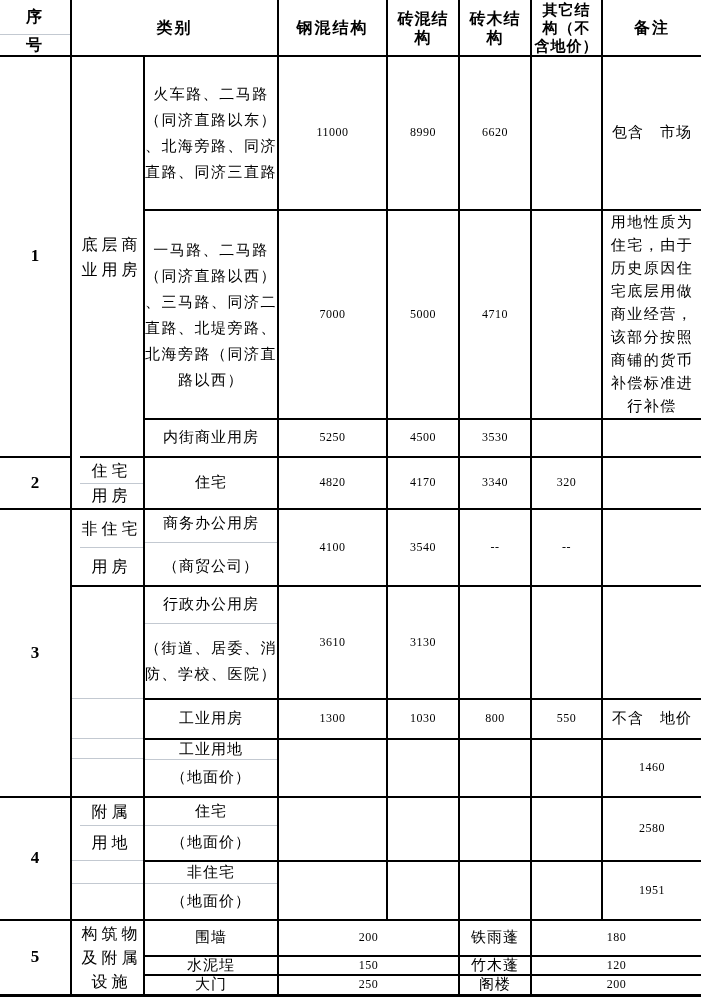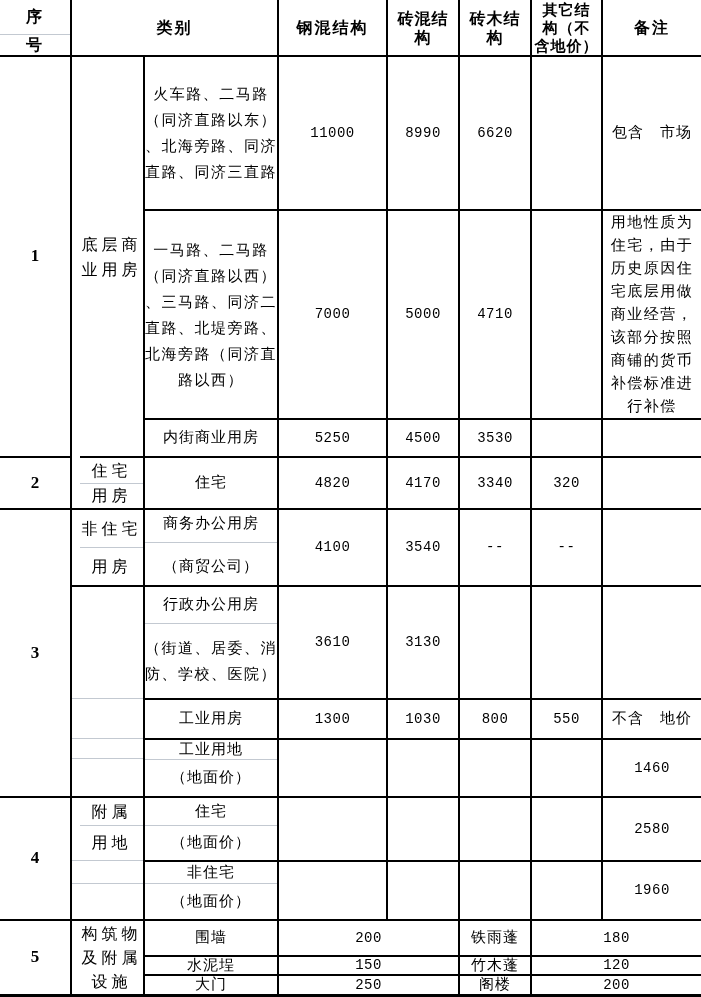--- a/index.html
+++ b/index.html
@@ -24,21 +24,21 @@
   .nr{border-right:0;}
   .nb{border-bottom:0;}
   .stack{flex-direction:column;align-items:stretch;padding:0;}
   .strip{display:flex;align-items:center;justify-content:center;box-sizing:border-box;flex:0 0 auto;}
   .lt{border-top:1px solid #c3c9d1;}
   .hd{font-weight:bold;font-size:16px;letter-spacing:2px;}
   .bh2{line-height:19px;letter-spacing:1px;}
   .oth{line-height:18px;font-size:15px;font-weight:bold;letter-spacing:1px;}
   .ser{font-weight:bold;font-size:17px;letter-spacing:0;}
   .grp{font-size:16px;letter-spacing:4px;margin-left:8px;}
-  .num{font-size:14px;letter-spacing:0.5px;font-family:Liberation Mono, monospace;}
+  .num{font-size:12px;letter-spacing:0.5px;}
   .pre{white-space:pre-line;}
   .route{line-height:26px;letter-spacing:1.5px;}
   .rlong{line-height:23px;letter-spacing:1.5px;}
   .lh25{line-height:25px;}
   .lh24{line-height:24px;}
 </style>
 </head>
 <body>
 
 <div class="tbl">
@@ -178,21 +178,21 @@
   <div class="c nr num" style="grid-area:10/8/11/9">2580</div>
 
   <div class="c stack" style="grid-area:11/3/12/4">
     <div class="strip" style="height:21px">非住宅</div>
     <div class="strip lt" style="height:36px">（地面价）</div>
   </div>
   <div class="c" style="grid-area:11/4/12/5"></div>
   <div class="c" style="grid-area:11/5/12/6"></div>
   <div class="c" style="grid-area:11/6/12/7"></div>
   <div class="c" style="grid-area:11/7/12/8"></div>
-  <div class="c nr num" style="grid-area:11/8/12/9">1960</div>
+  <div class="c nr num" style="grid-area:11/8/12/9">1951</div>
 
   <div class="c ser nb" style="grid-area:12/1/15/2">5</div>
   <div class="c grp pre lh24 nb" style="grid-area:12/2/15/3">构筑物
 及附属
 设施</div>
 
   <div class="c" style="grid-area:12/3/13/4">围墙</div>
   <div class="c num" style="grid-area:12/4/13/6">200</div>
   <div class="c" style="grid-area:12/6/13/7">铁雨蓬</div>
   <div class="c nr num" style="grid-area:12/7/13/9">180</div>

